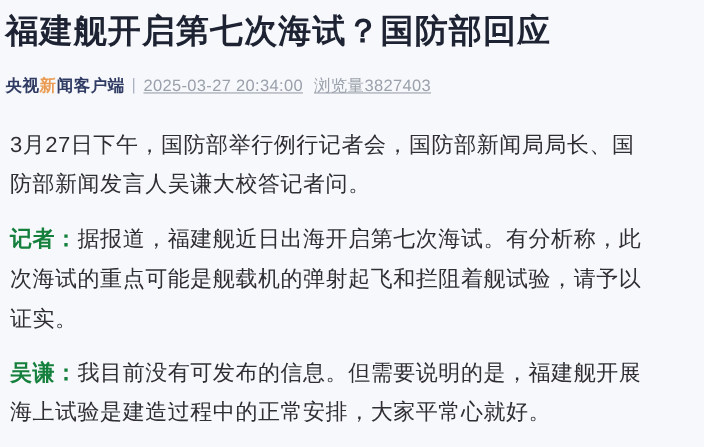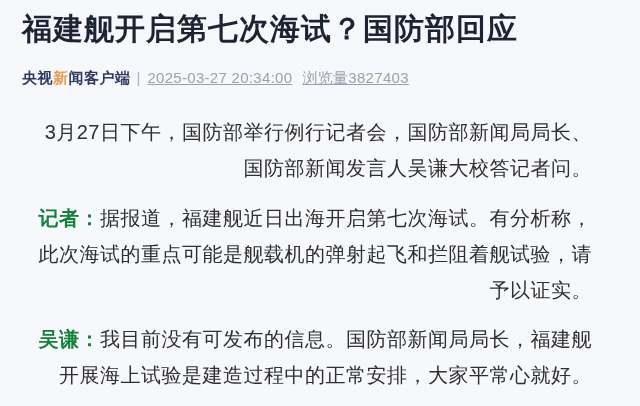--- a/index.html
+++ b/index.html
@@ -7,21 +7,21 @@
     padding: 0;
   }
   body {
     width: 640px;
     height: 406px;
     background: #f7f8fb;
     font-family: "Liberation Sans", "DejaVu Sans", sans-serif;
     overflow: hidden;
   }
   .article {
-    padding: 10px 16px 0 22px;
+    padding: 10px 16px 0 5px;
     box-sizing: border-box;
     width: 612px;
   }
   .title {
     margin: 0;
     font-size: 30px;
     line-height: 38px;
     font-weight: 700;
     color: #1d2332;
     letter-spacing: 1px;
@@ -54,21 +54,20 @@
   }
   .meta .views {
     margin-left: 10px;
   }
   .body-paragraph {
     margin: 4px;
     font-size: 20px;
     line-height: 36px;
     color: #2e2e33;
     letter-spacing: 0.5px;
-    text-align: right;
   }
   .p1 { margin-top: 26px; }
   .p2 { margin-top: 14px; }
   .p3 { margin-top: 13px; }
   .speaker-label {
     font-weight: 700;
     color: #15803d;
   }
 </style>
 </head>
@@ -81,15 +80,15 @@
   <div class="byline">
     <span class="brand"><span>央视</span><span class="highlight">新</span><span>闻客户端</span></span>
     <span class="separator">|</span>
     <span class="meta"><span class="timestamp">2025-03-27 20:34:00</span><span class="views">浏览量3827403</span></span>
   </div>
 
   <p class="body-paragraph p1"><span>3月27日下午，国防部举行例行记者会，国防部新闻局局长、国防部新闻发言人吴谦大校答记者问。</span></p>
 
   <p class="body-paragraph p2"><span class="speaker-label">记者：</span><span>据报道，福建舰近日出海开启第七次海试。有分析称，此次海试的重点可能是舰载机的弹射起飞和拦阻着舰试验，请予以证实。</span></p>
 
-  <p class="body-paragraph p3"><span class="speaker-label">吴谦：</span><span>我目前没有可发布的信息。国防部新闻局局长，福建舰开展海上试验是建造过程中的正常安排，大家平常心就好。</span></p>
+  <p class="body-paragraph p3"><span class="speaker-label">吴谦：</span><span>我目前没有可发布的信息。但需要说明的是，福建舰开展海上试验是建造过程中的正常安排，大家平常心就好。</span></p>
 
 </div>
 
 </body></html>

